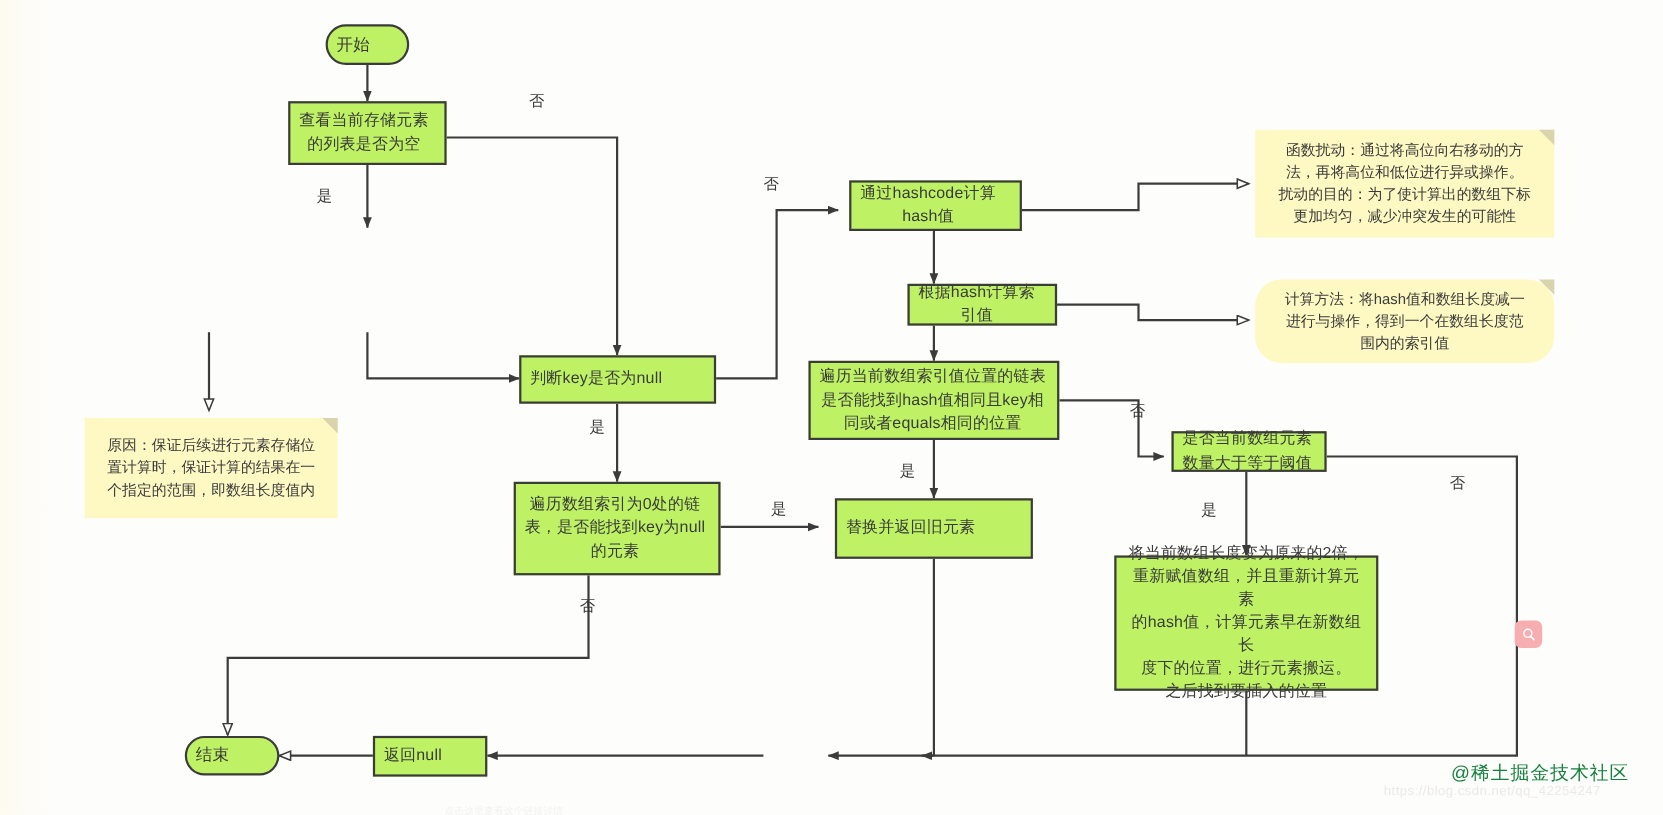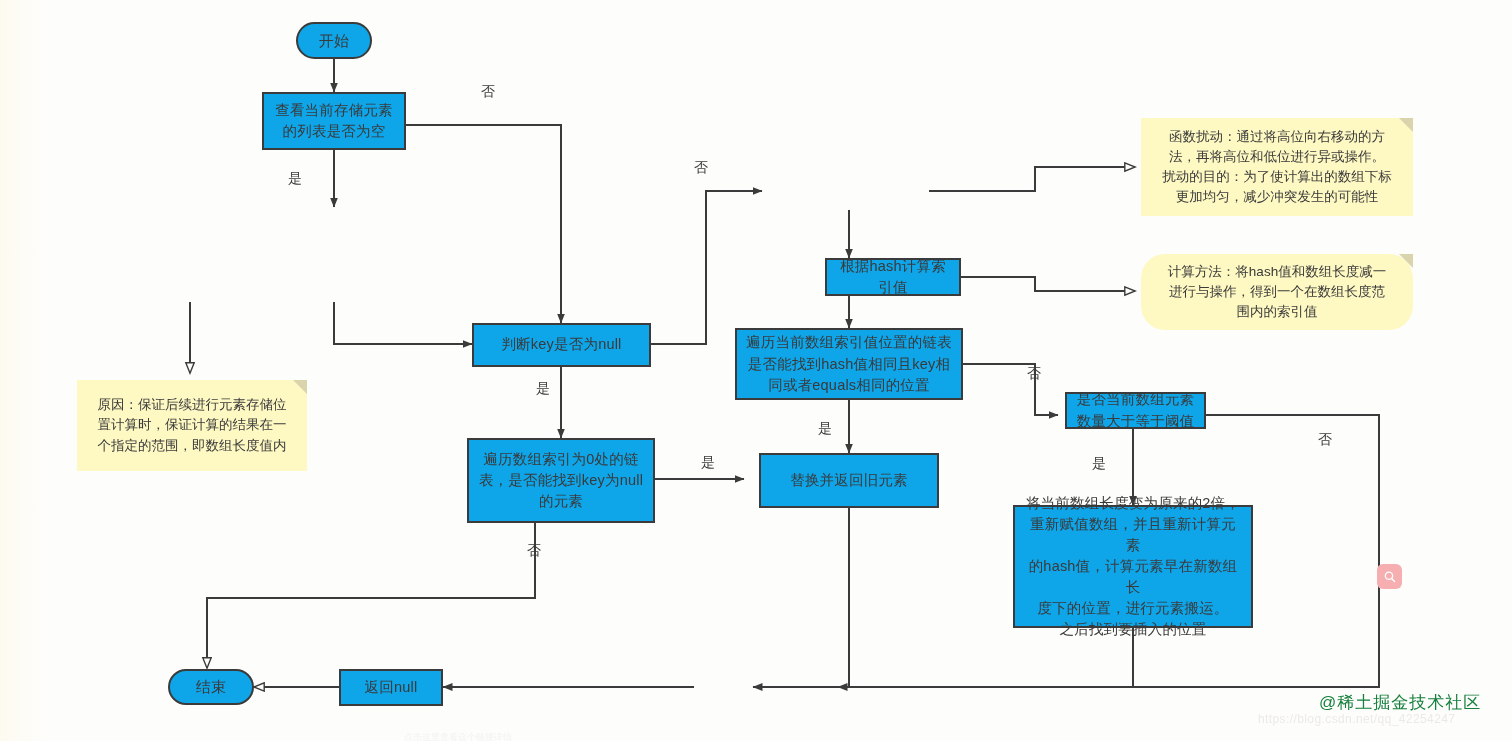--- a/index.html
+++ b/index.html
@@ -28,23 +28,22 @@
     position: absolute;
     left: 0; top: 0;
     width: 1512px;
     height: 741px;
   }
   .node {
     position: absolute;
     box-sizing: border-box;
     display: flex;
     align-items: center;
-    justify-content: center;
     text-align: center;
-    background: #0ea5e9;
+    background: #bef264;
     border: 2px solid #3b3b3b;
     color: #3a3a3a;
     font-size: 14.5px;
     line-height: 1.45;
     letter-spacing: .2px;
     padding: 4px 8px;
     white-space: pre-line;
   }
   .node.terminator {
     border-radius: 22px;
@@ -187,20 +186,24 @@
   <div class="node" style="left:472px; top:323px; width:179px; height:44px;">
     <span>判断key是否为null</span>
   </div>
 
   <div class="node" style="left:467px; top:438px; width:188px; height:85px;">
     <span>遍历数组索引为0处的链
 表，是否能找到key为null
 的元素</span>
   </div>
 
+  <div class="node" style="left:772px; top:164px; width:157px; height:46px;">
+    <span>通过hashcode计算
+hash值</span>
+  </div>
 
   <div class="node" style="left:781px; top:258px; width:136px; height:38px;margin-left:44px;">
     <span>根据hash计算索
 引值</span>
   </div>
 
   <div class="node" style="left:735px; top:328px; width:228px; height:72px;">
     <span>遍历当前数组索引值位置的链表
 是否能找到hash值相同且key相
 同或者equals相同的位置</span>

